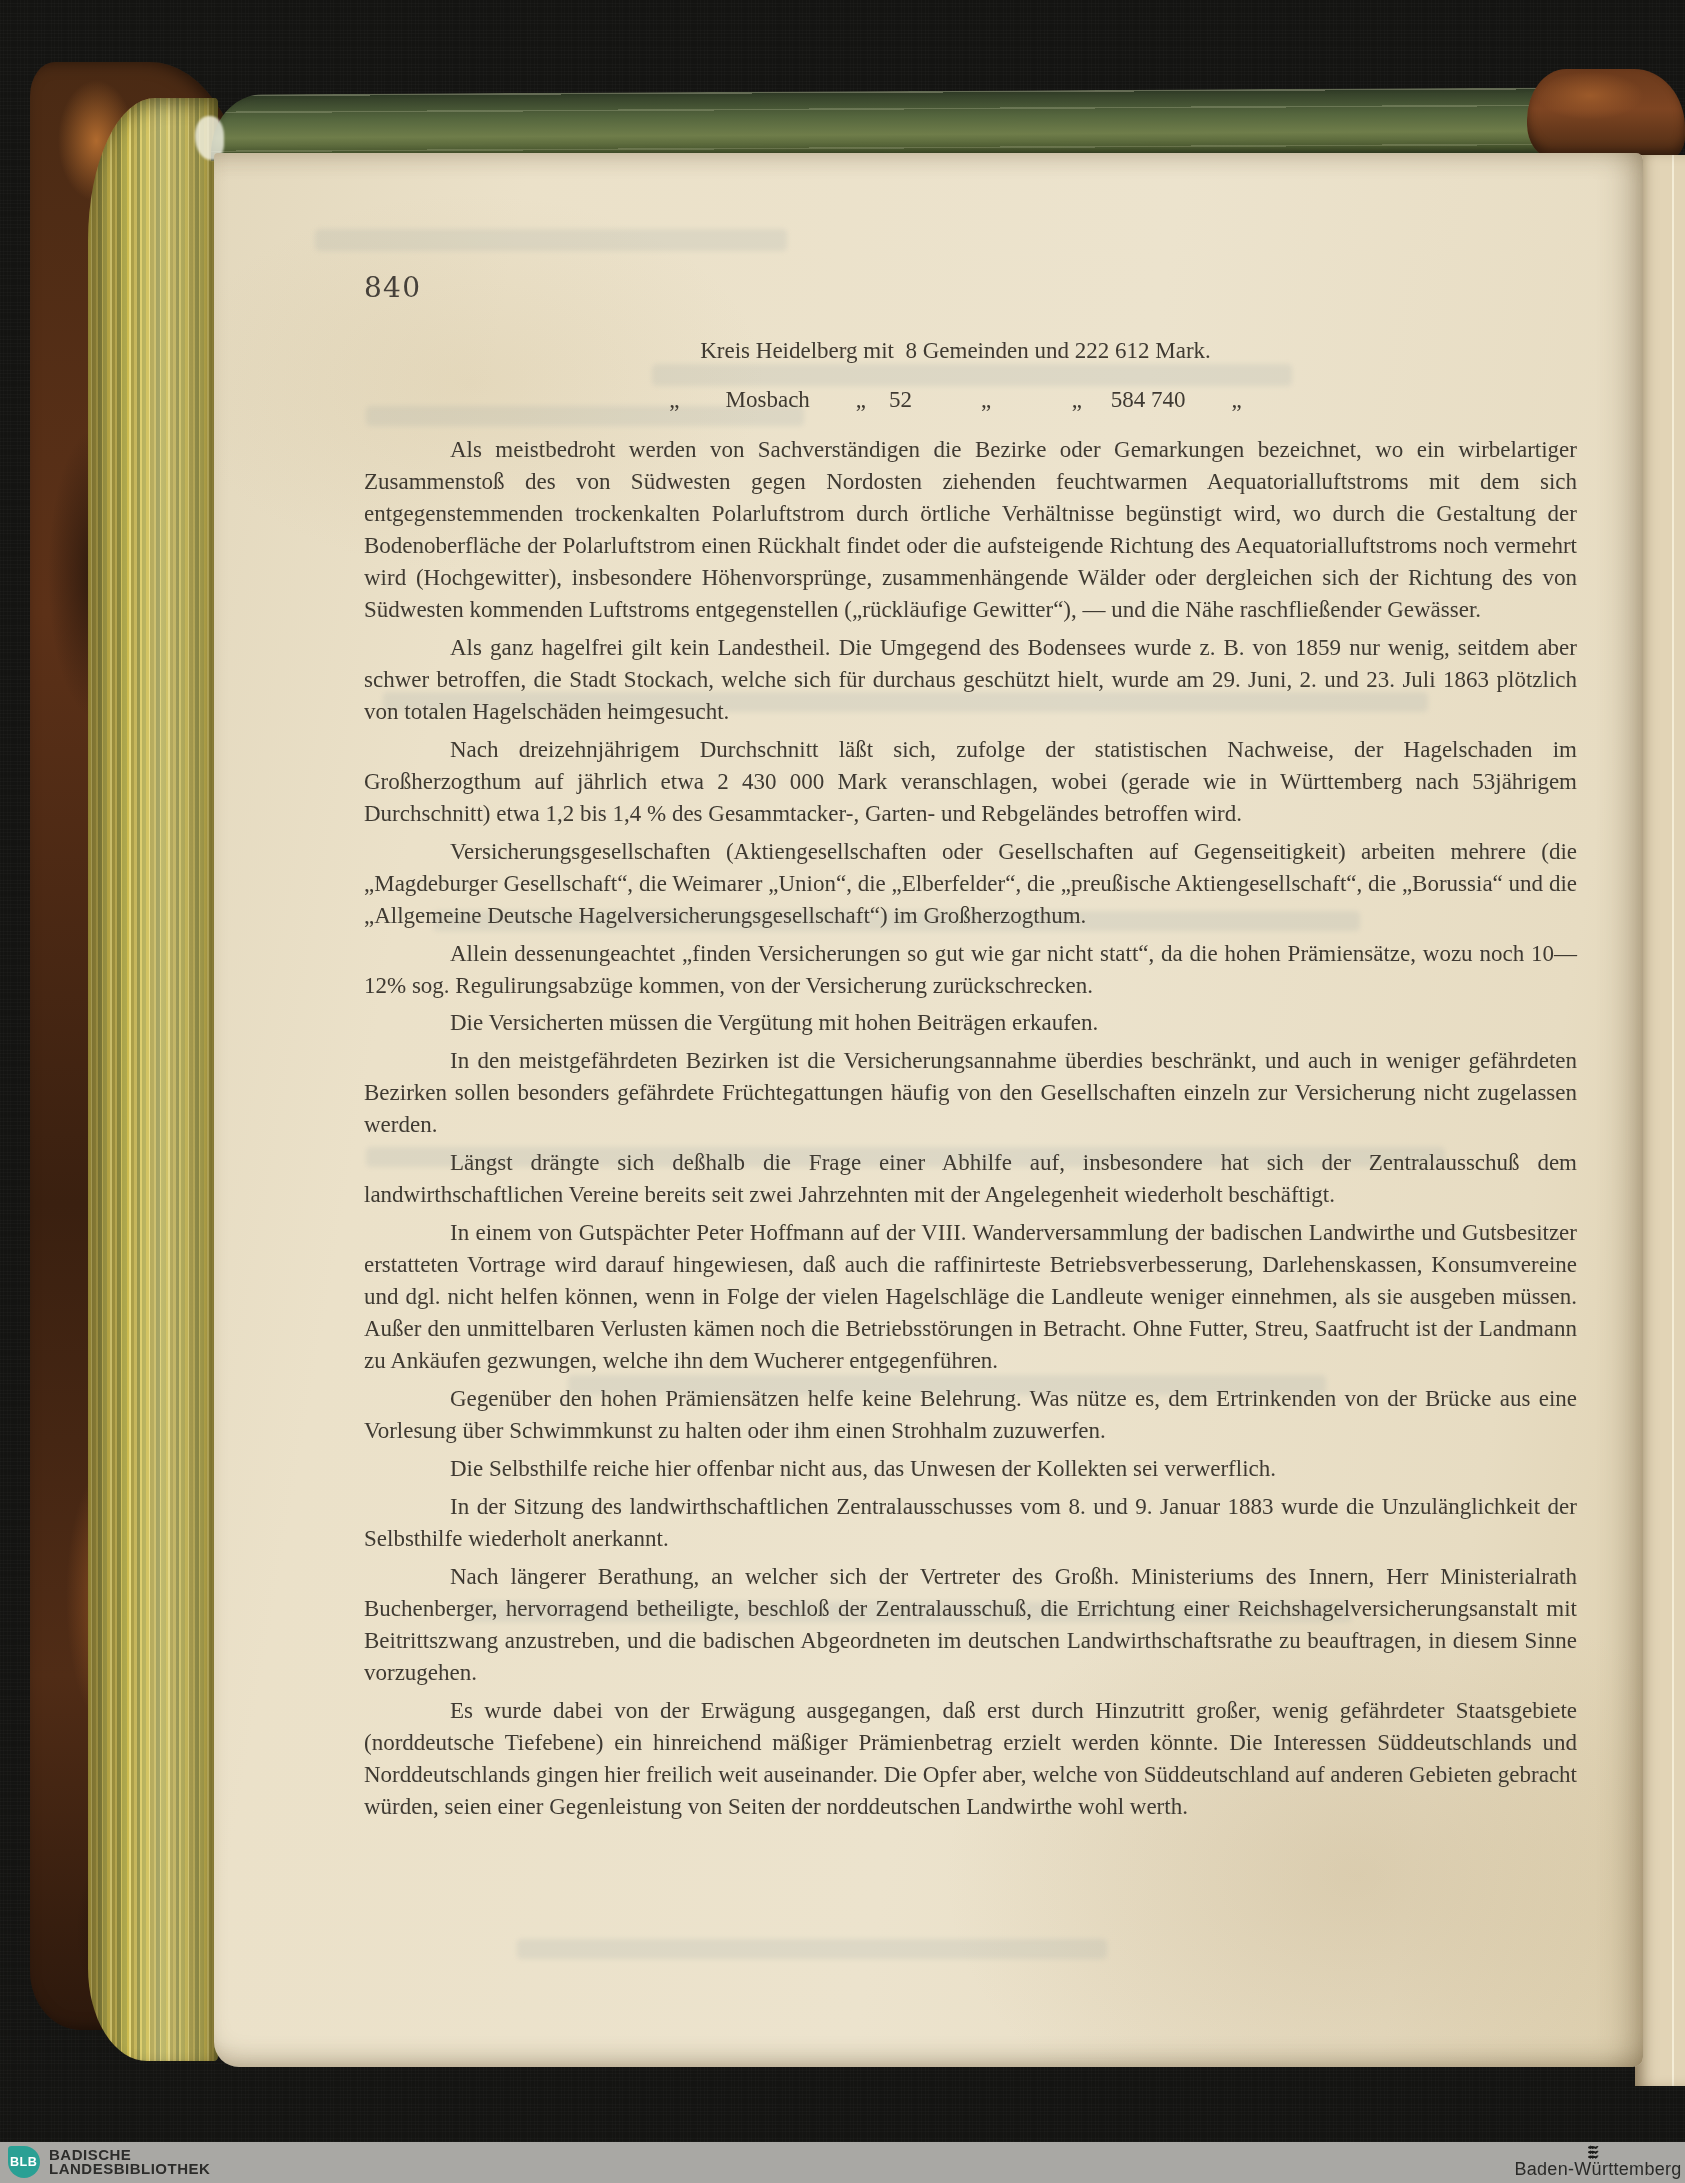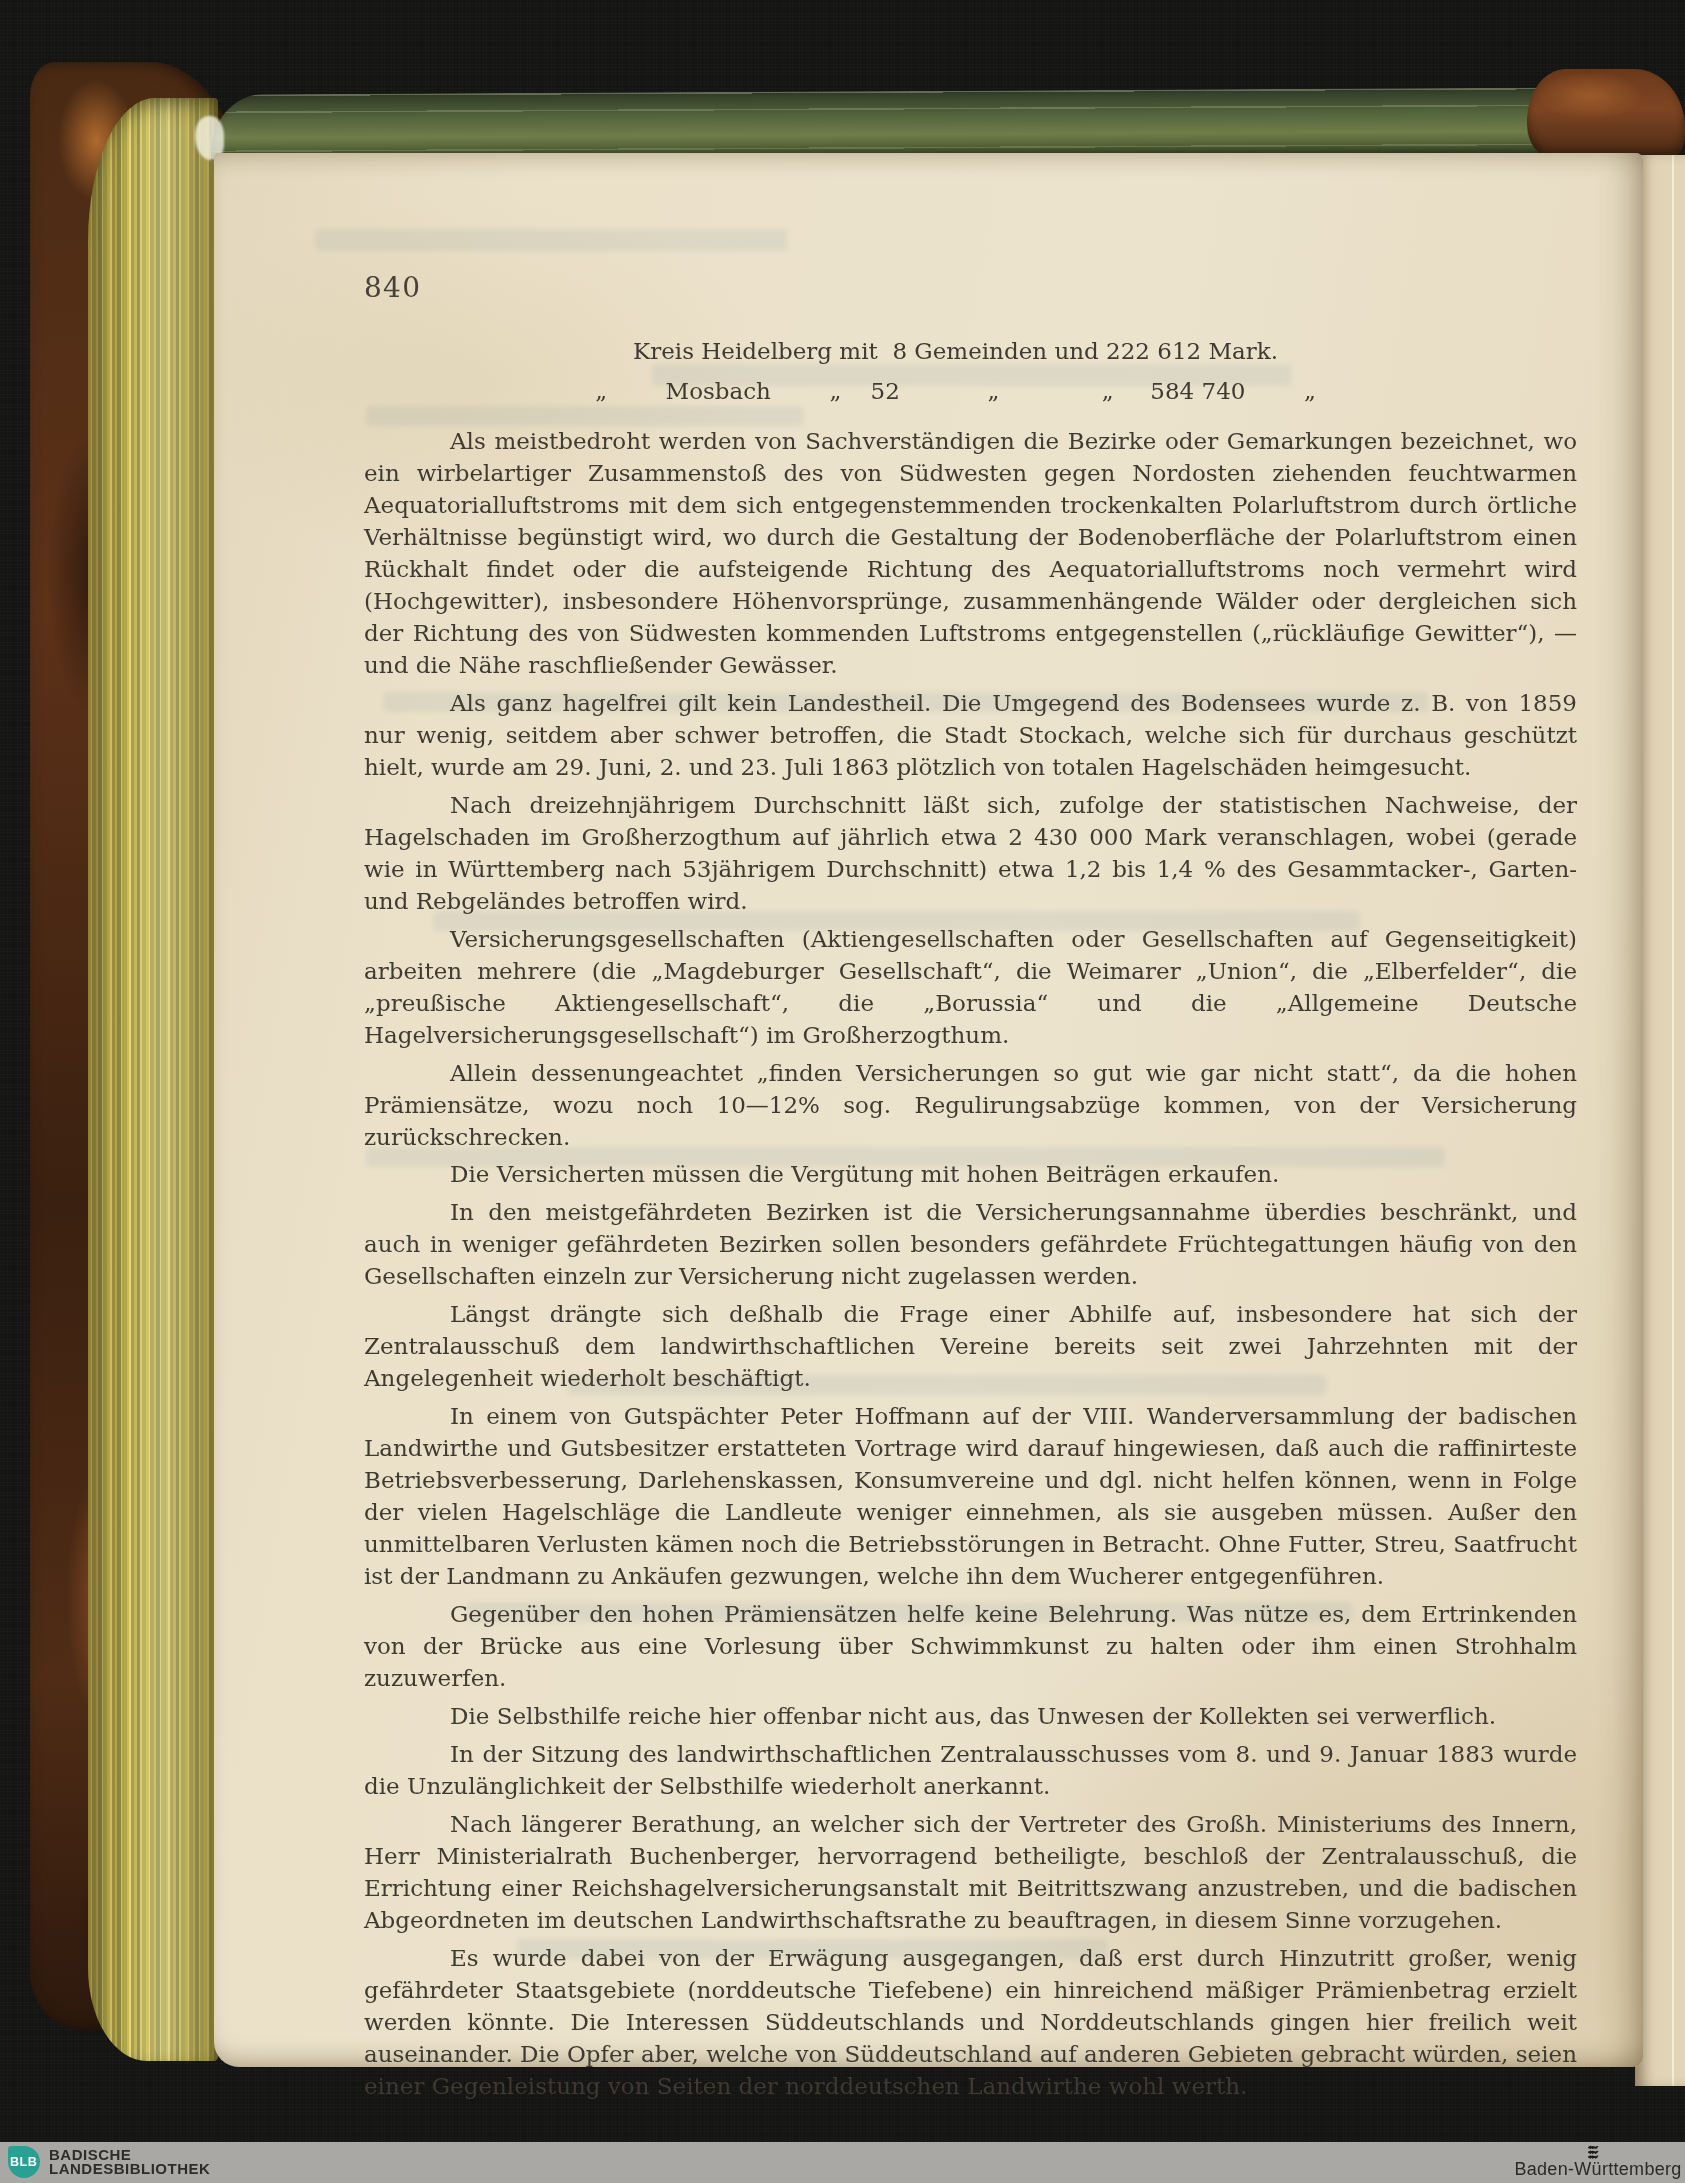--- a/index.html
+++ b/index.html
@@ -82,24 +82,24 @@
     background:rgba(250,248,238,.75);border-radius:50% 50% 40% 60%;
     filter:blur(0.8px);
   }
   
   .page-number{
     position:absolute;left:150px;top:118px;
     font-size:28px;letter-spacing:1.3px;color:#46413a;
   }
   .text-col{
     position:absolute;left:150px;top:182px;width:1213px;
-    color:#3f3a32;font-size:23px;line-height:32px;
+    color:#3f3a32;font-size:23px;line-height:32px;font-family:Liberation Serif, serif;
   }
   .table-line{text-align:center;white-space:pre;margin:0;transform:translateX(-15px);}
-  .table-line.second{margin-top:8px;}
+  .table-line.second{margin-top:17px;}
   .text-col p{margin:5.9px 0 0 0;text-indent:86px;text-align:justify;}
   .text-col p.first{margin-top:18px;}
   
   .ghost{position:absolute;background:rgba(115,140,148,.12);filter:blur(2.5px);border-radius:5px;z-index:0;}
   
   .footer{
     position:absolute;left:0;top:2142px;width:1685px;height:41px;z-index:10;
     background:#a9a8a4;
     font-family:Liberation Sans, sans-serif;
   }

